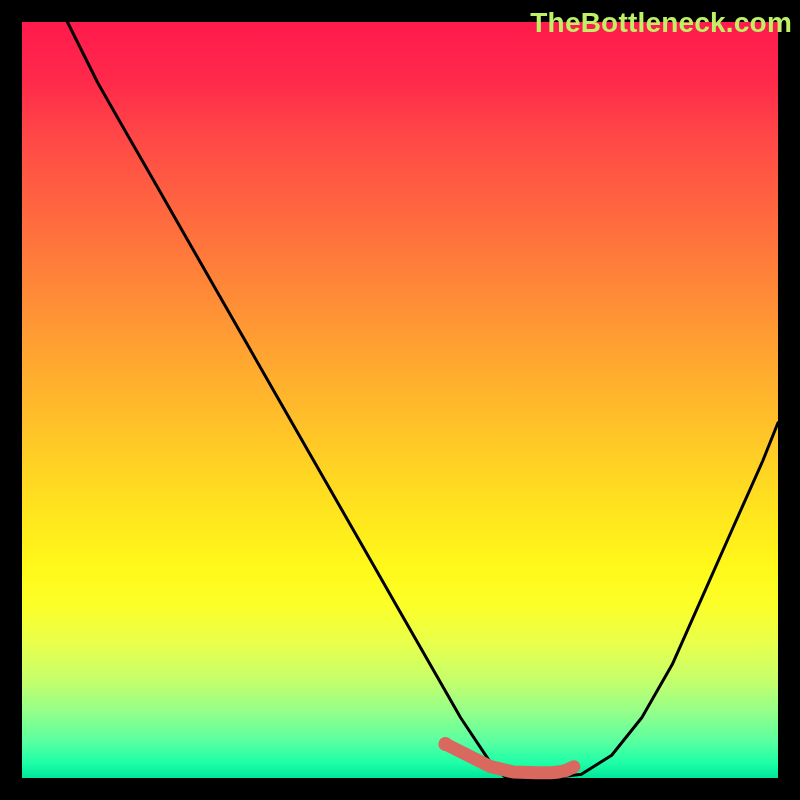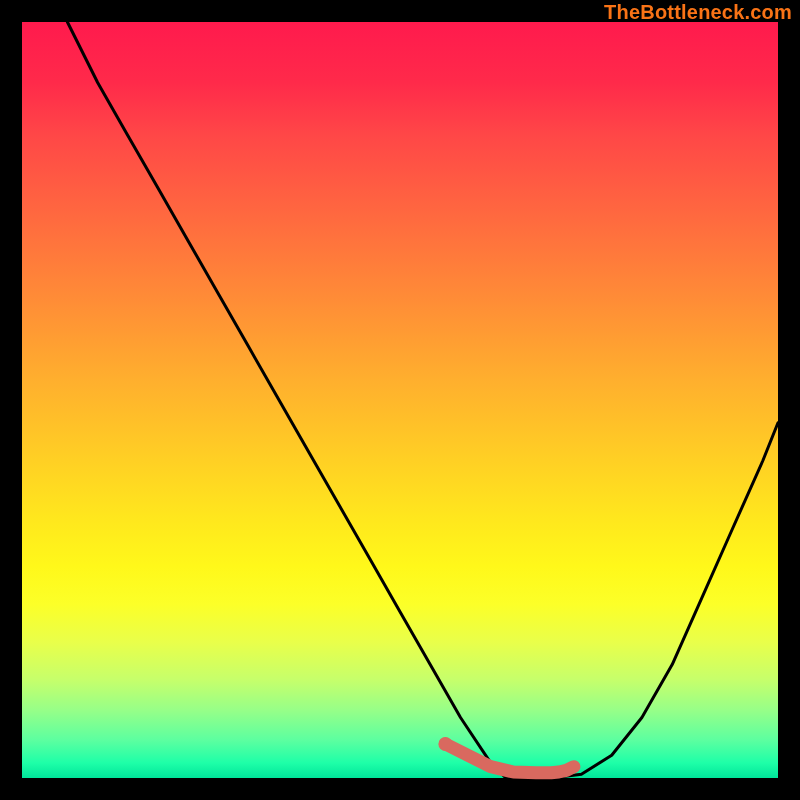--- a/index.html
+++ b/index.html
@@ -46,26 +46,26 @@
   svg.plot {
     position: absolute;
     left: 22px;
     top: 22px;
     width: 756px;
     height: 756px;
     overflow: visible;
   }
   .attribution {
     position: absolute;
-    top: 1px;
+    top: 7px;
     right: 8px;
     font-family: Arial, Helvetica, sans-serif;
-    font-size: 20px;
+    font-size: 28px;
     font-weight: bold;
-    color: #f97316;
+    color: #bef264;
     letter-spacing: 0.2px;
     user-select: none;
   }
 </style>
 </head>
 <body>
 
 <div class="frame">
   <div class="gradient"></div>
 

